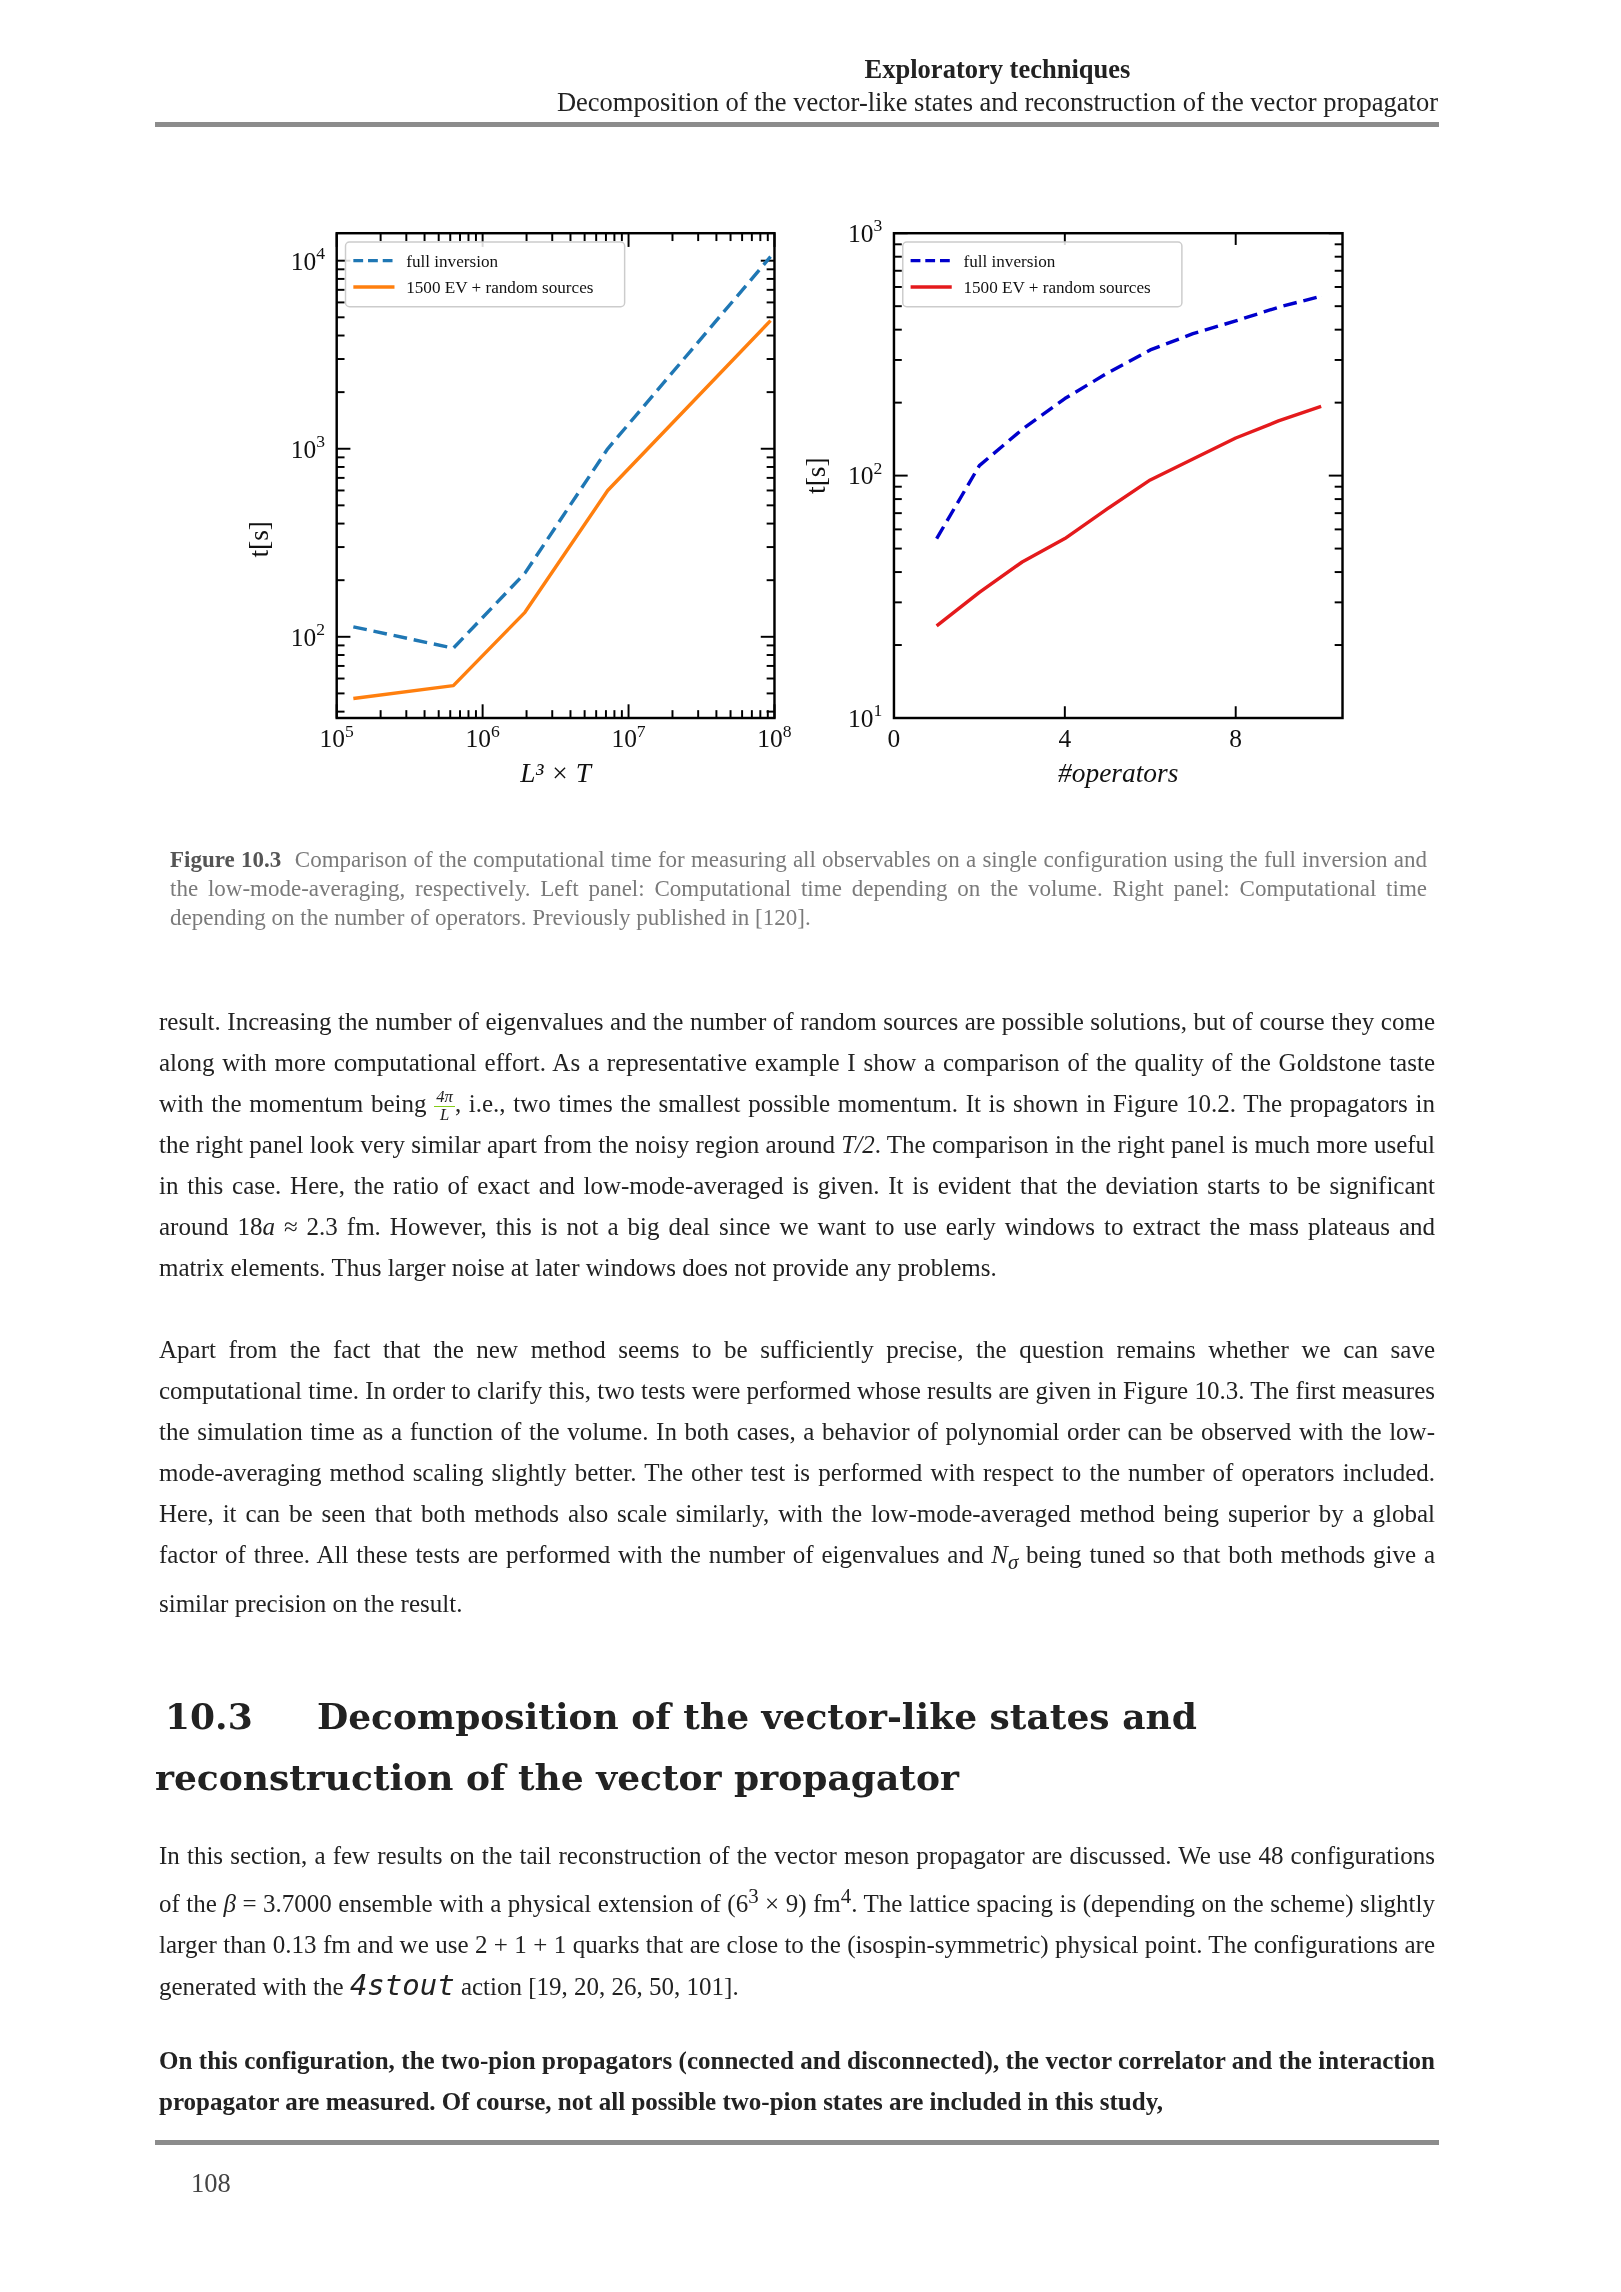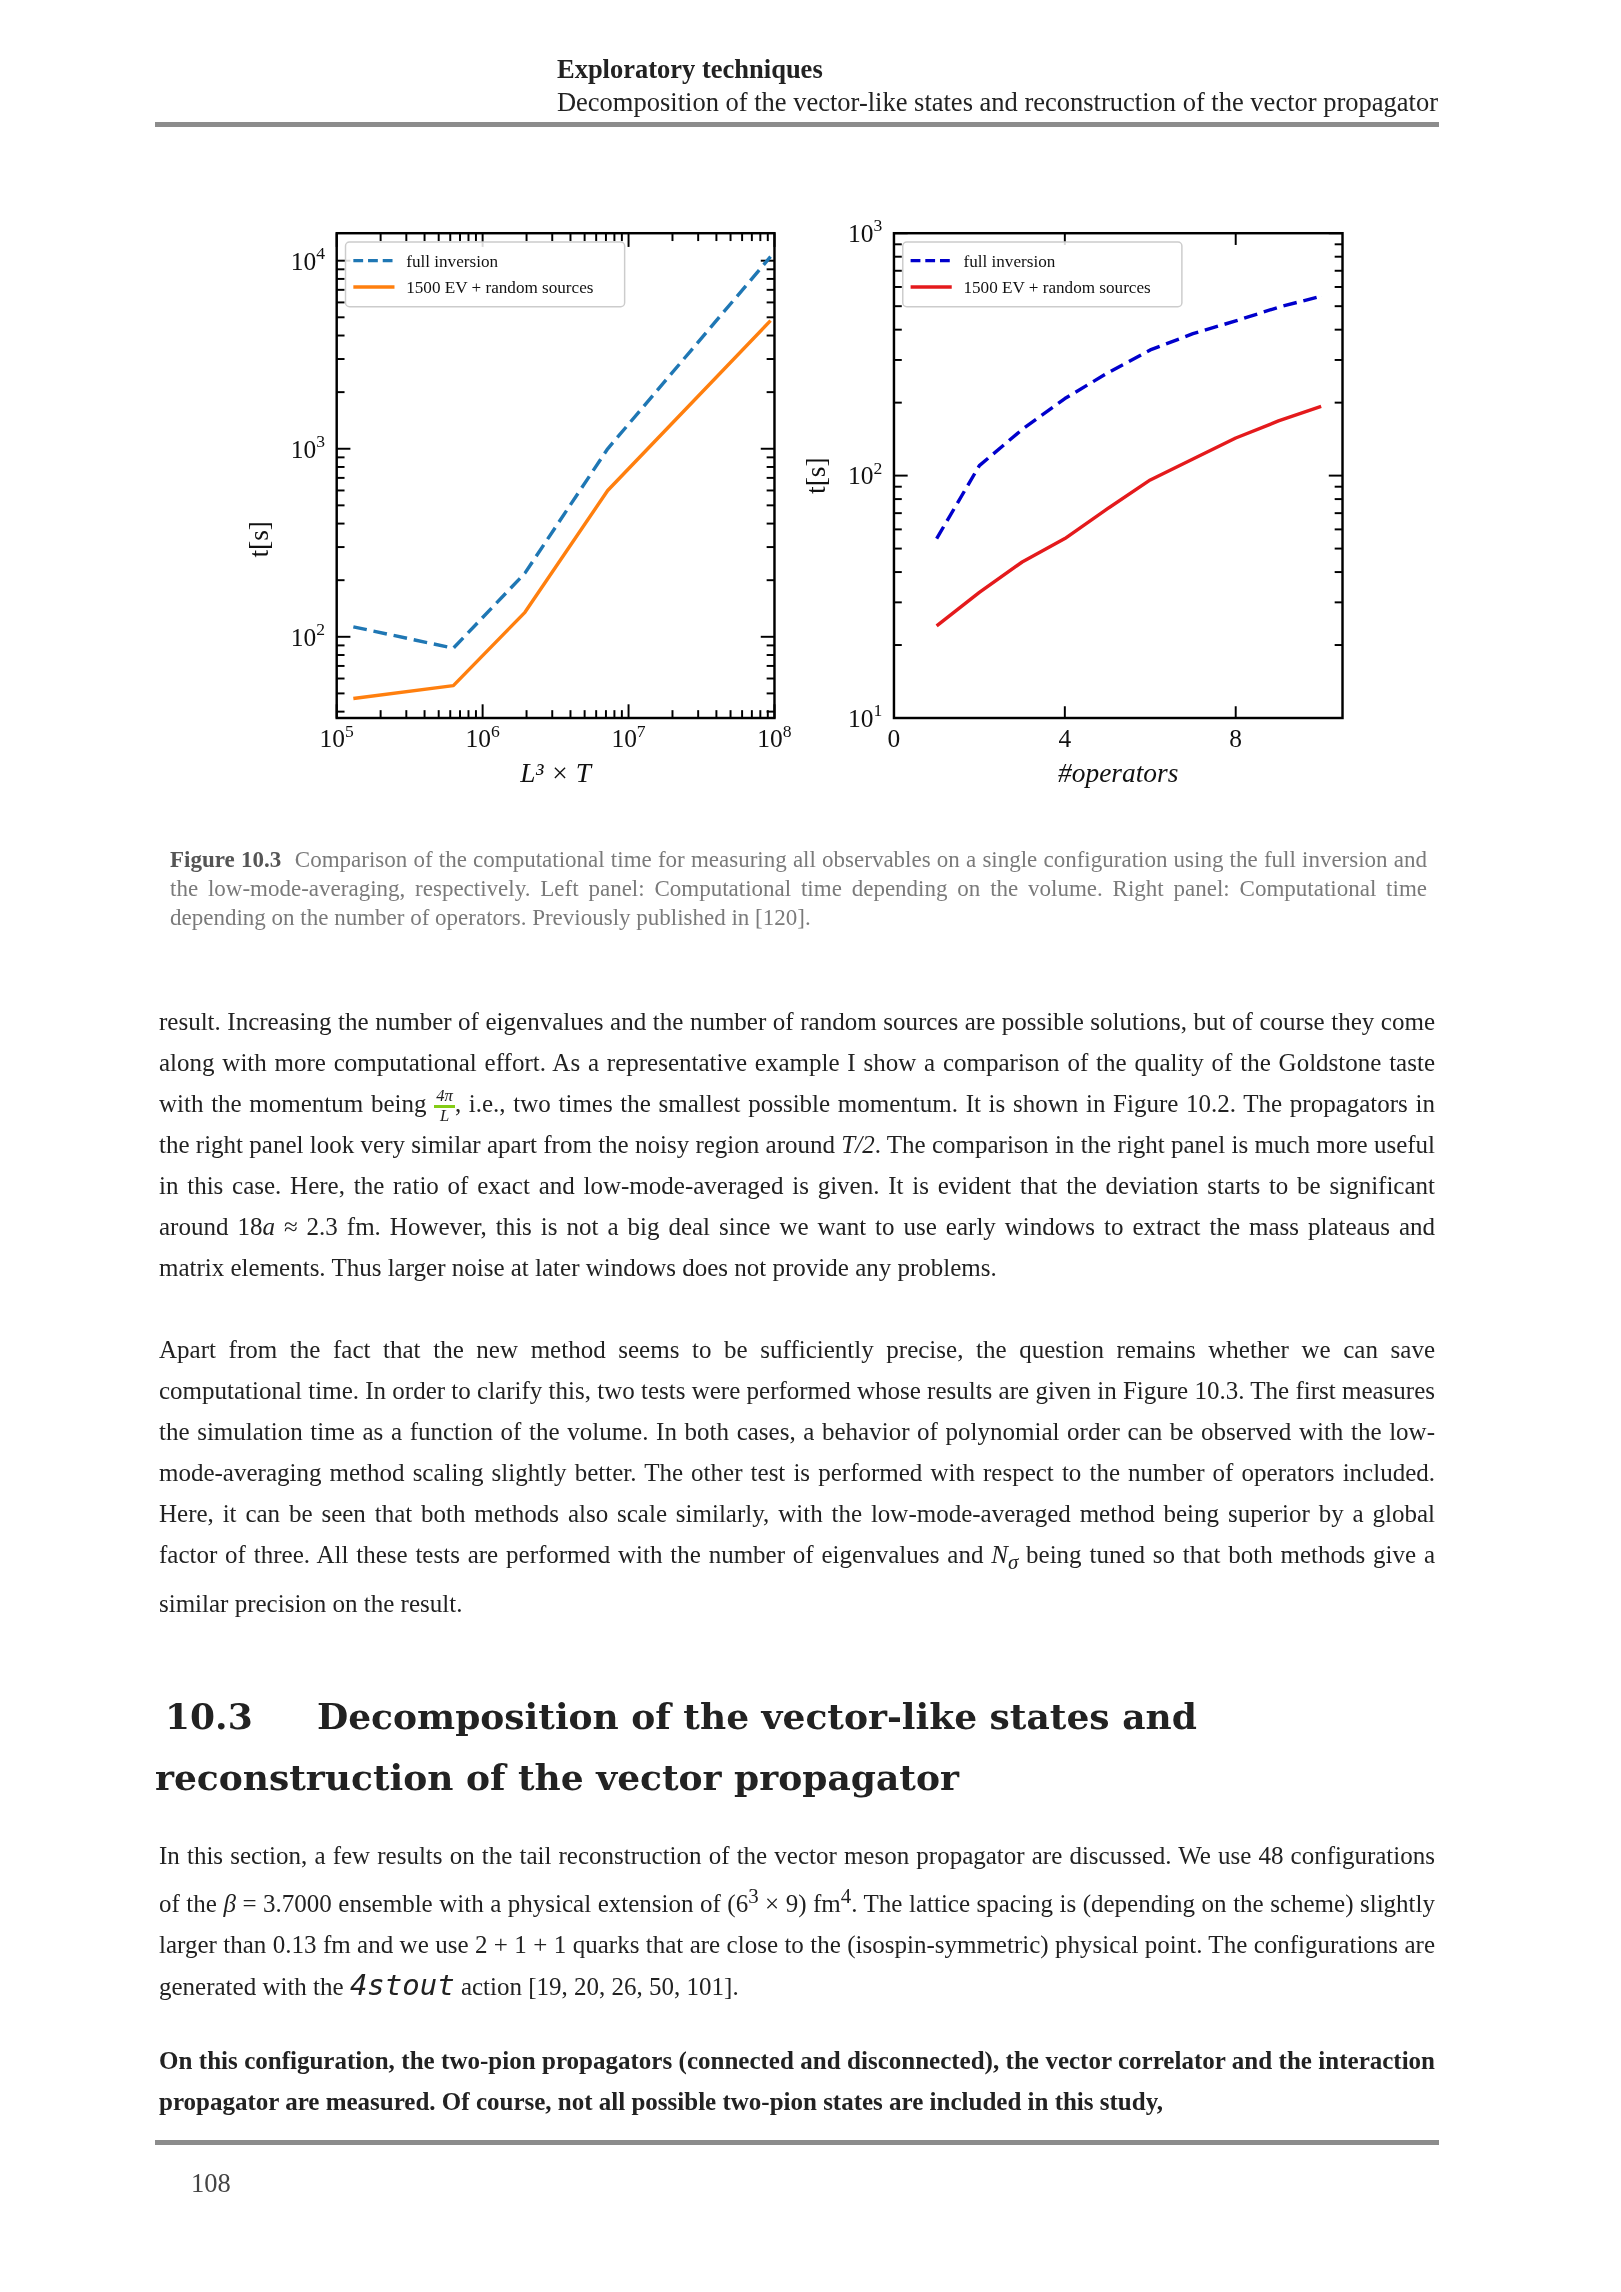--- a/index.html
+++ b/index.html
@@ -1,38 +1,38 @@
 <!DOCTYPE html>
 <html><head>
 <meta charset="utf-8">
 <style>
   html, body { margin: 0; padding: 0; background: #ffffff; }
   body { width: 1621px; height: 2293px; position: relative; font-family: "DejaVu Serif", "Liberation Serif", serif; color: #222; overflow: hidden; }
-  .running-head { position: absolute; right: 183px; top: 53px; text-align: left; font-family: "Liberation Serif", serif; }
+  .running-head { position: absolute; right: 183px; top: 53px; text-align: center; font-family: "Liberation Serif", serif; }
   .running-head .chap { font-weight: bold; font-size: 26.5px; line-height: 33px; color: #222; }
   .running-head .sec { font-size: 26.5px; line-height: 33px; color: #222; }
   .rule { position: absolute; left: 155px; width: 1284px; height: 4.9px; background: #8c8c8c; }
   .rule.top { top: 122px; }
   .rule.bottom { top: 2140px; }
   .figure { position: absolute; left: 155px; top: 196px; width: 1284px; height: 617px; }
   .figure svg { position: absolute; left: 0; top: 0; }
   .caption { position: absolute; left: 170px; top: 845px; width: 1257px; font-family: Liberation Serif, serif; font-size: 23px; line-height: 29px; color: #7a7a7a; text-align: justify; }
   .caption .label { font-weight: bold; color: #555; margin-right: 13.7px; }
   .body { position: absolute; left: 155px; width: 1284px; font-family: "Liberation Serif", serif; font-size: 25px; line-height: 41px; color: #222; text-align: justify; }
   .body p { margin: 4px; }
   .p1 { top: 997px; }
   .p2 { top: 1325px; }
   .section-title { position: absolute; left: 155px; top: 1686px; width: 1284px; font-family: "DejaVu Serif", serif; font-weight: bold; font-size: 36px; line-height: 61px; color: #222; }
   .section-title .num { display: inline-block; width: 152px; margin-left: 10px; }
   .p3 { top: 1831px; }
   .p4 { top: 2036px; font-weight: bold; }
   .mono { font-family: "DejaVu Sans Mono", monospace; font-size: 29px; font-style: italic; }
   .page-number { position: absolute; left: 191px; top: 2168px; font-family: "Liberation Serif", serif; font-size: 26.5px; color: #444; }
   .frac { display: inline-block; vertical-align: middle; text-align: center; font-size: 16.7px; line-height: 16.7px; font-style: italic; }
-  .frac .n { display: block; border-bottom: 3px solid #84cc16; padding: 0 2px; font-style: italic; }
+  .frac .n { display: block; border-bottom: 1px solid #84cc16; padding: 0 2px; font-style: italic; }
   .frac .d { display: block; }
   i { font-style: italic; }
 </style>
 </head>
 <body>
 
 <div class="running-head">
   <div class="chap">Exploratory techniques</div>
   <div class="sec">Decomposition of the vector-like states and reconstruction of the vector propagator</div>
 </div>

